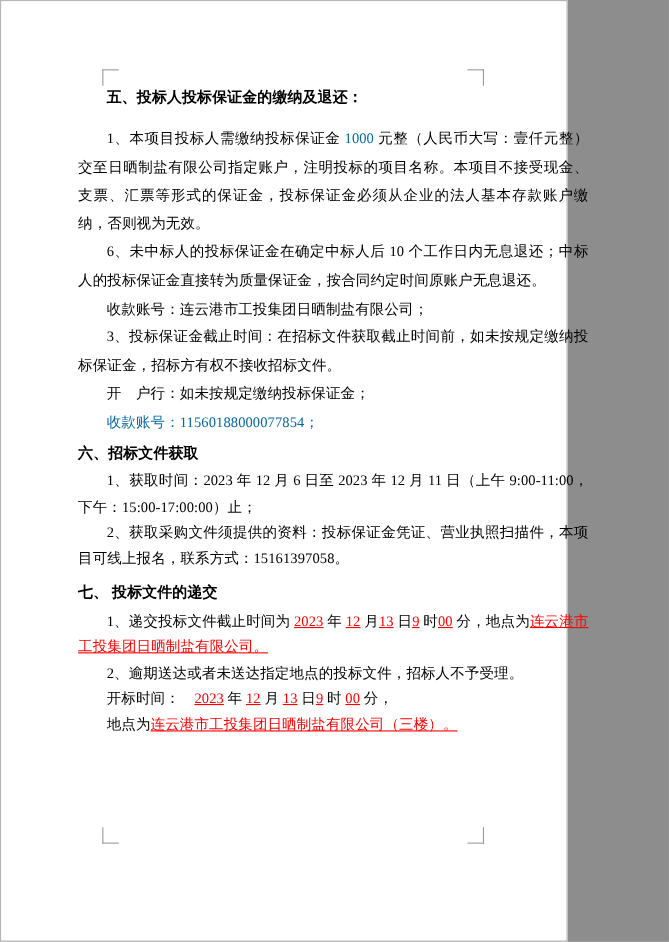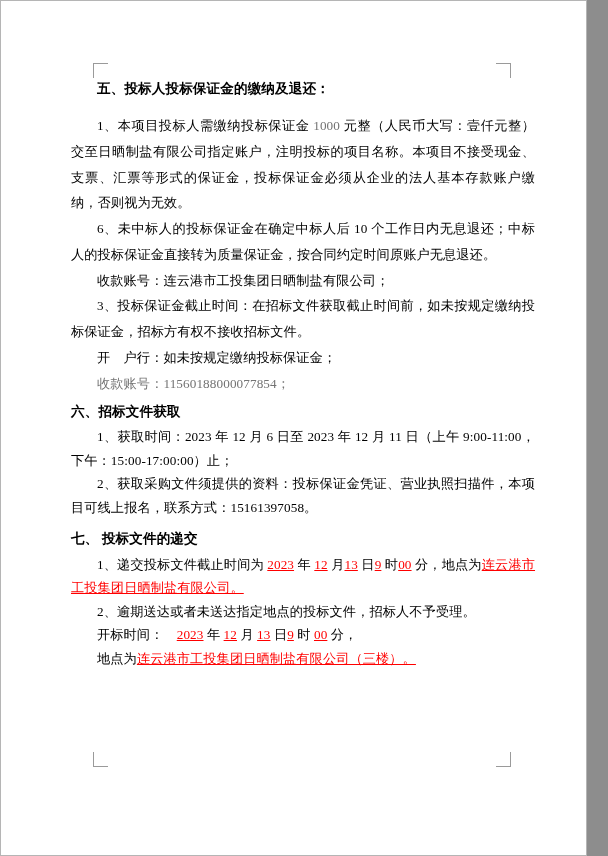--- a/index.html
+++ b/index.html
@@ -8,21 +8,21 @@
     background: #8d8d8d;
   }
   body {
     width: 608px;
     height: 856px;
     overflow: hidden;
     font-family: "Liberation Serif", serif;
   }
   #page {
     position: relative;
-    width: 587px;
+    width: 516px;
     height: 856px;
     background: #ffffff;
     border: 1px solid #b5b5b5;
     box-sizing: border-box;
   }
   
   .mark {
     position: absolute;
     width: 14px;
     height: 14px;
@@ -50,21 +50,21 @@
   }
   .h {
     font-weight: bold;
     font-size: 13.6px;
     line-height: 2.0;
     margin-top: 2px;
   }
   .h-sp { margin-top: 6px; }
   .ind1 { text-indent: 26px; }
   .tight { line-height: 1.78; }
-  .red { color: #737373; }
+  .red { color: #0369a1; }
   .redu { color: #ff0000; text-decoration: underline; }
   .spacer-md { height: 11px; }
 </style>
 </head>
 <body>
 
 <div id="page">
   <div class="mark tl"></div>
   <div class="mark tr"></div>
   <div class="mark bl"></div>

